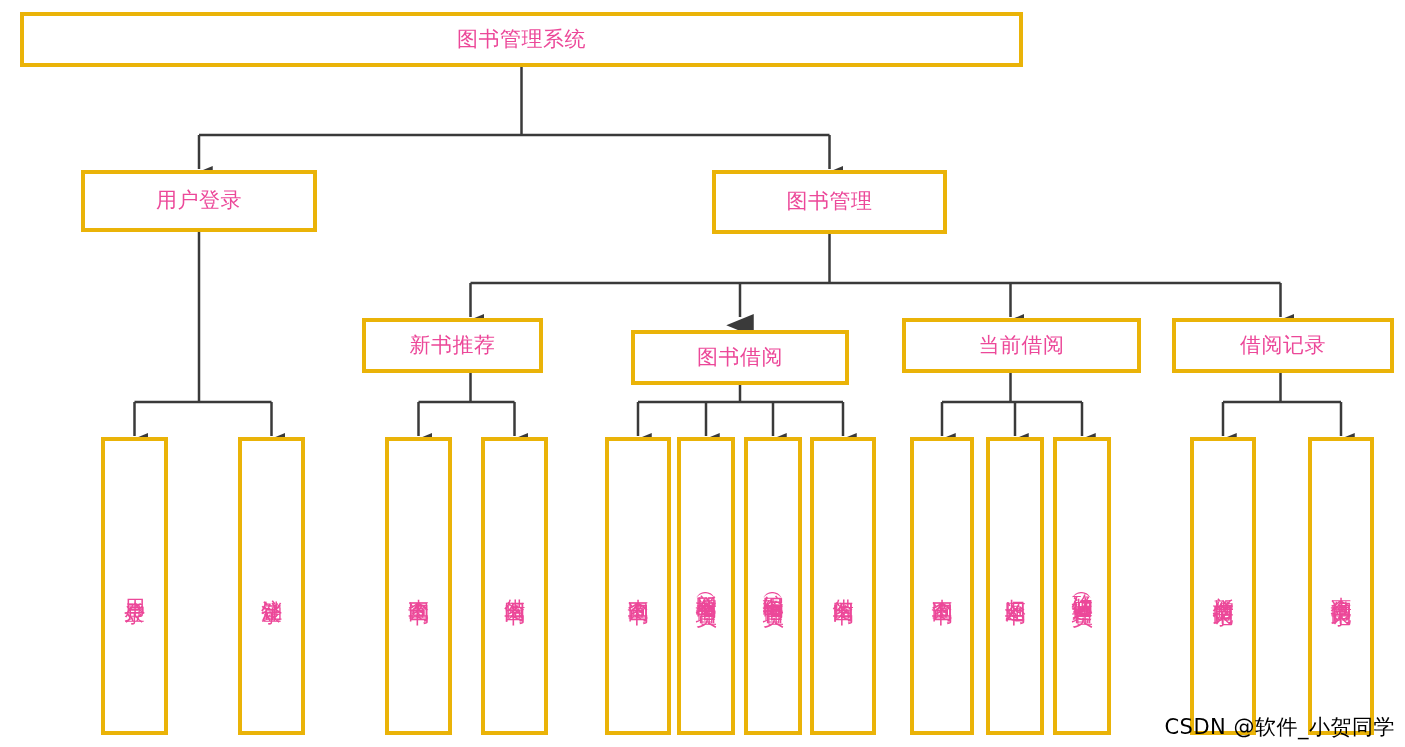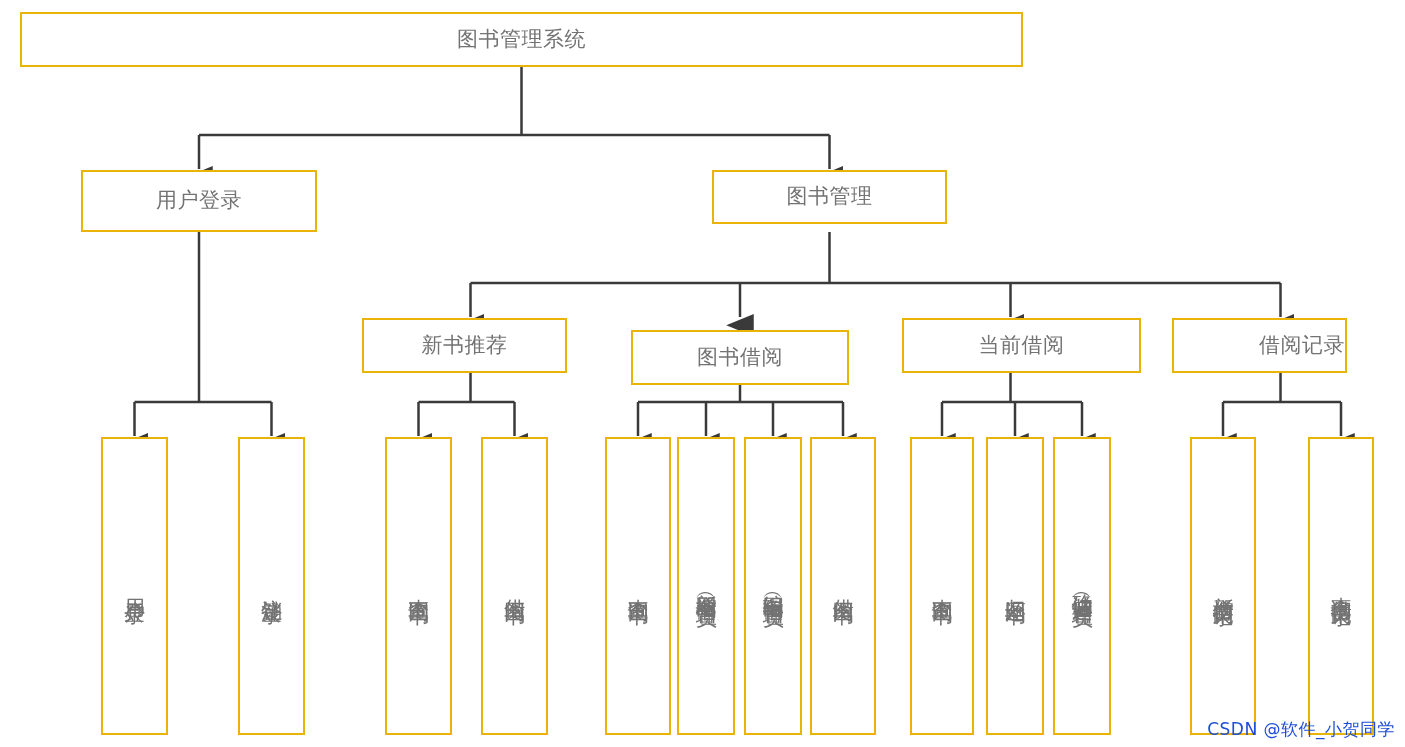--- a/index.html
+++ b/index.html
@@ -22,25 +22,25 @@
     left: 0;
     top: 0;
     width: 1405px;
     height: 747px;
     pointer-events: none;
   }
   .node {
     position: absolute;
     box-sizing: border-box;
     background: #ffffff;
-    border: 2px solid #eab308;
+    border: 4px solid #eab308;
     display: flex;
     align-items: center;
     justify-content: center;
-    color: #737373;
+    color: #ec4899;
   }
   .node.horizontal {
     font-size: 21px;
     letter-spacing: 0.5px;
     line-height: 1.1;
   }
   .node.vertical {
     writing-mode: vertical-rl;
     text-orientation: upright;
     font-size: 21px;
@@ -51,22 +51,22 @@
   }
   .node.vertical .label {
     writing-mode: vertical-rl;
     text-orientation: upright;
     white-space: nowrap;
   }
   #watermark {
     position: absolute;
     right: 10px;
     bottom: 6px;
-    font-size: 17px;
-    color: #1d4ed8;
+    font-size: 21px;
+    color: #000000;
     letter-spacing: 0.5px;
     white-space: nowrap;
   }
 </style>
 </head>
 <body>
 
 <div id="diagram-root">
 
   <svg id="edge-layer" viewBox="0 0 1405 747" width="1405" height="747">
@@ -113,37 +113,37 @@
   </svg>
 
   <div class="node horizontal" style="left: 20px; top: 12px; width: 1003px; height: 55px;">
     <span class="label">图书管理系统</span>
   </div>
 
   <div class="node horizontal" style="left: 81px; top: 170px; width: 236px; height: 62px;">
     <span class="label">用户登录</span>
   </div>
 
-  <div class="node horizontal" style="left: 712px; top: 170px; width: 235px; height: 54px;">
+  <div class="node horizontal" style="left: 712px; top: 170px; width: 235px; height: 64px;">
     <span class="label">图书管理</span>
   </div>
 
-  <div class="node horizontal" style="left: 362px; top: 318px; width: 205px; height: 55px;">
+  <div class="node horizontal" style="left: 362px; top: 318px; width: 181px; height: 55px;">
     <span class="label">新书推荐</span>
   </div>
 
   <div class="node horizontal" style="left: 631px; top: 318px; width: 218px; height: 55px; margin-top: 12px;">
     <span class="label">图书借阅</span>
   </div>
 
   <div class="node horizontal" style="left: 902px; top: 318px; width: 239px; height: 55px;">
     <span class="label">当前借阅</span>
   </div>
 
-  <div class="node horizontal" style="left: 1172px; top: 318px; width: 175px; height: 55px; justify-content: flex-end;">
+  <div class="node horizontal" style="left: 1172px; top: 318px; width: 222px; height: 55px;">
     <span class="label">借阅记录</span>
   </div>
 
   <div class="node vertical" style="left: 101px; top: 437px; width: 67px; height: 298px;">
     <span class="label">用户登录</span>
   </div>
 
   <div class="node vertical" style="left: 238px; top: 437px; width: 67px; height: 298px;">
     <span class="label">注销登录</span>
   </div>

